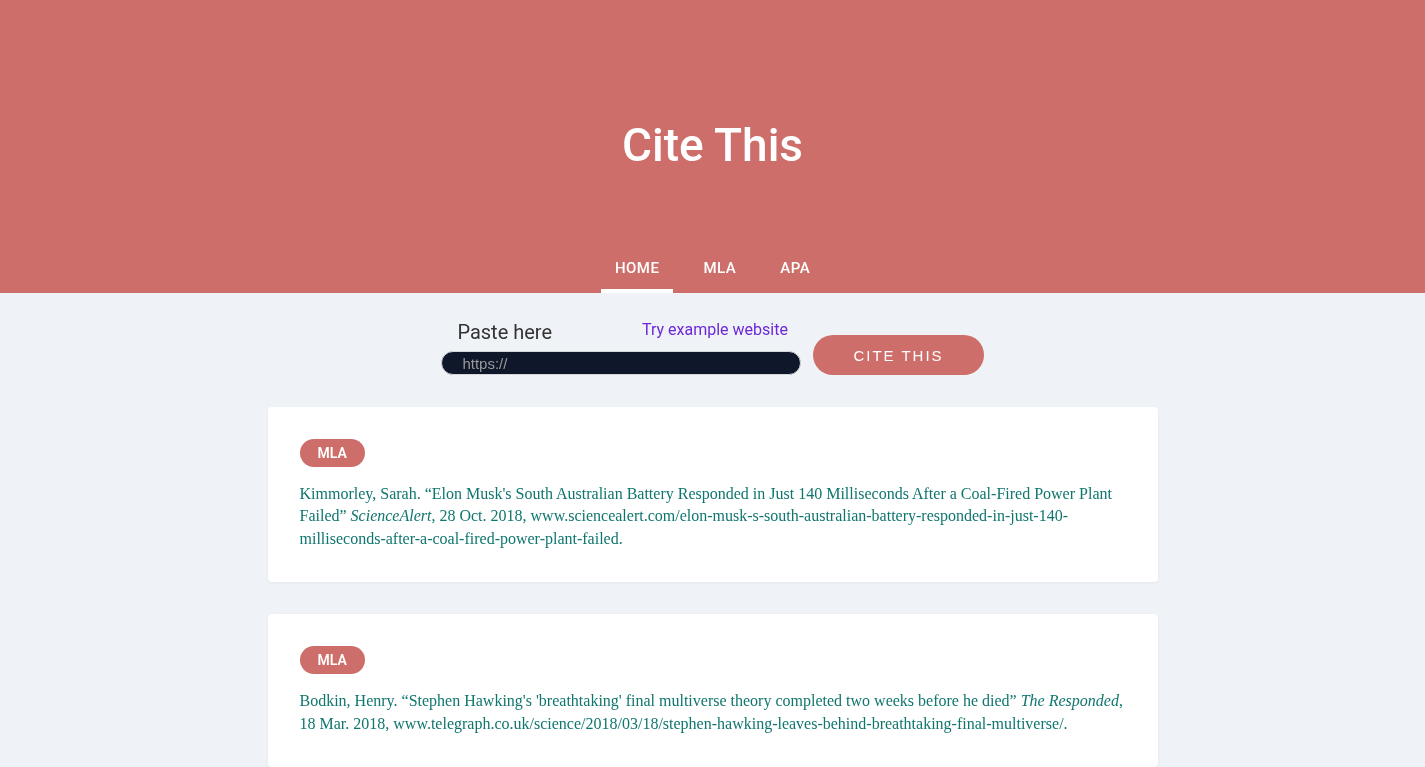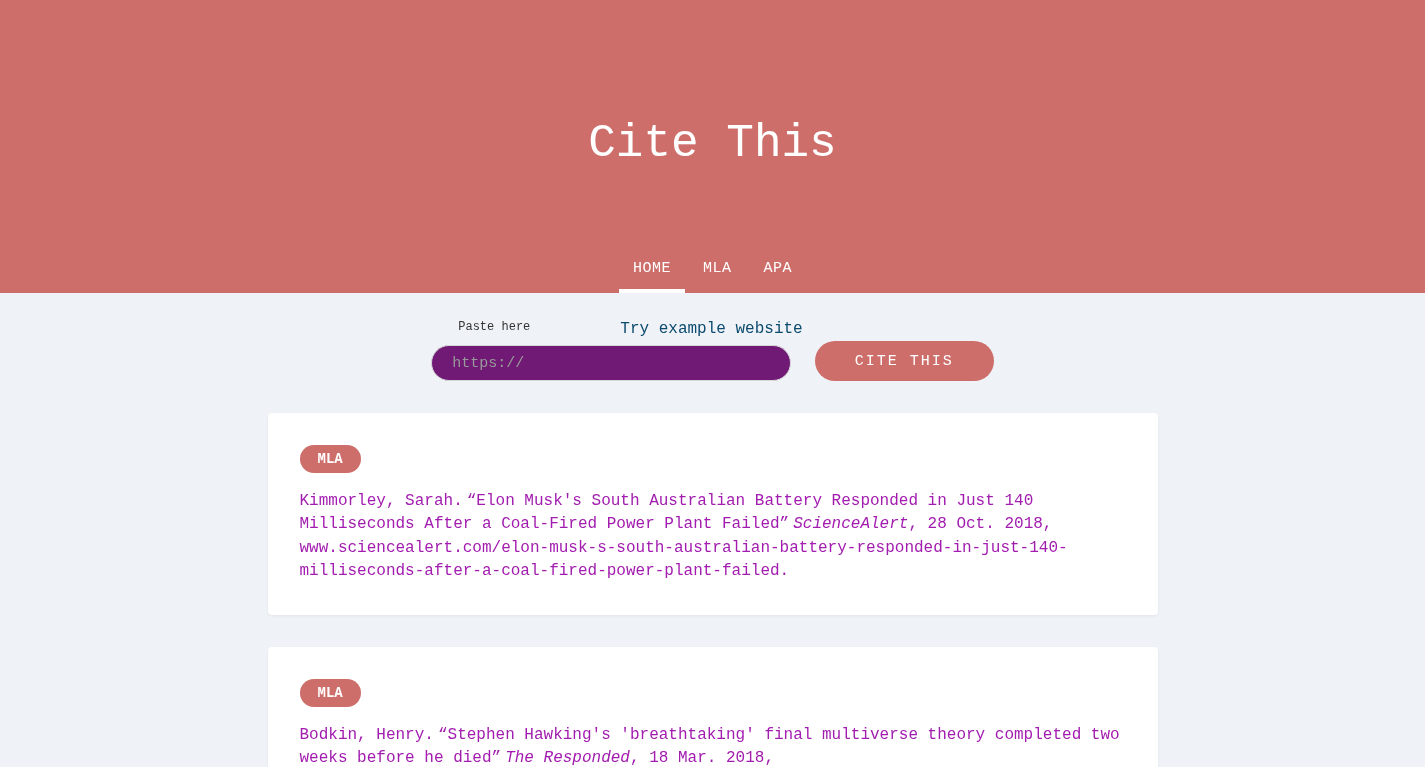--- a/index.html
+++ b/index.html
@@ -1,19 +1,18 @@
 <!DOCTYPE html>
 <html><head>
   <meta charset="utf-8">
   <style>
     * {
       margin: 0;
       padding: 0;
       box-sizing: border-box;
-      font-family: Liberation Mono, monospace;
     }
     body {
       font-family: -apple-system, BlinkMacSystemFont, "Segoe UI", Roboto, "Helvetica Neue", Arial, sans-serif;
       background: #eff3f7;
       min-height: 767px;
       width: 1425px;
     }
     .header {
       background: #cd6e6a;
       height: 293px;
@@ -25,21 +24,21 @@
     .title {
       color: white;
       font-size: 46px;
       font-weight: 500;
       margin-top: 118px;
     }
     .nav {
       position: absolute;
       bottom: 0;
       display: flex;
-      gap: 4px;
+      gap: 16px;
     }
     .nav-item {
       color: white;
       font-size: 15px;
       font-weight: 500;
       letter-spacing: 0.5px;
       padding: 14px 14px 12px 14px;
       cursor: pointer;
       text-decoration: none;
     }
@@ -61,37 +60,36 @@
       flex-direction: column;
     }
     .labels-row {
       display: flex;
       gap: 90px;
       padding-left: 16px;
       margin-bottom: 7px;
     }
     .paste-label {
       color: #333;
-      font-size: 12px;
-      margin-left: 11px;
+      font-size: 20px;
     }
     .try-example {
-      color: #0c4a6e;
+      color: #6d28d9;
       font-size: 16px;
       cursor: pointer;
     }
     .url-input {
       width: 360px;
-      height: 36px;
+      height: 24px;
       border: 1px solid #d7d7d7;
       border-radius: 20px;
       padding: 0 20px;
       font-size: 15px;
       color: #999;
-      background: #701a75;
+      background: #0f172a;
       outline: none;
     }
     .url-input::placeholder {
       color: #999;
     }
     .cite-button {
       height: 40px;
       padding: 0 40px;
       border: none;
       border-radius: 20px;
@@ -123,21 +121,21 @@
       font-size: 14px;
       font-weight: 600;
       padding: 6px 18px;
       border-radius: 14px;
       margin-bottom: 16px;
     }
     .citation {
       font-family: Georgia, "Times New Roman", serif;
       font-size: 16px;
       line-height: 1.4;
-      color: #a21caf;
+      color: #0f766e;
     }
     .citation .source {
       font-style: italic;
     }
   </style>
 </head>
 <body>
 
 <div class="header">
   <div class="title">Cite This</div>

